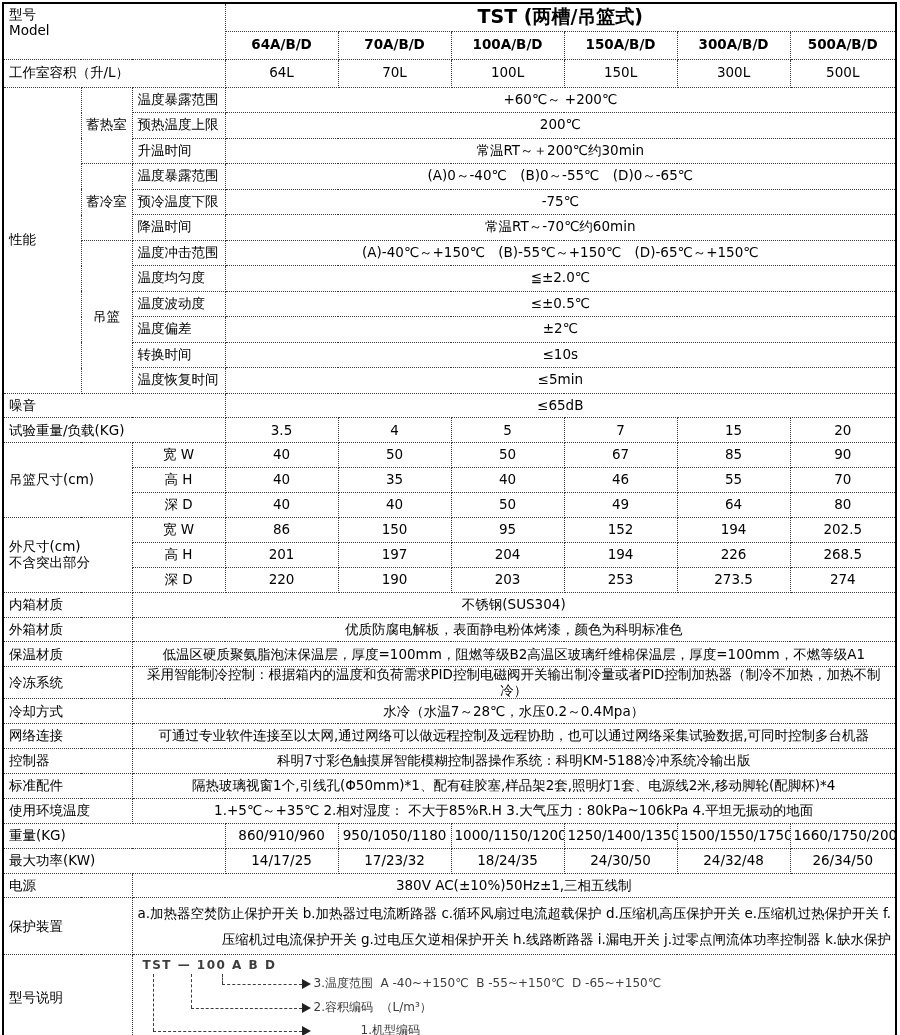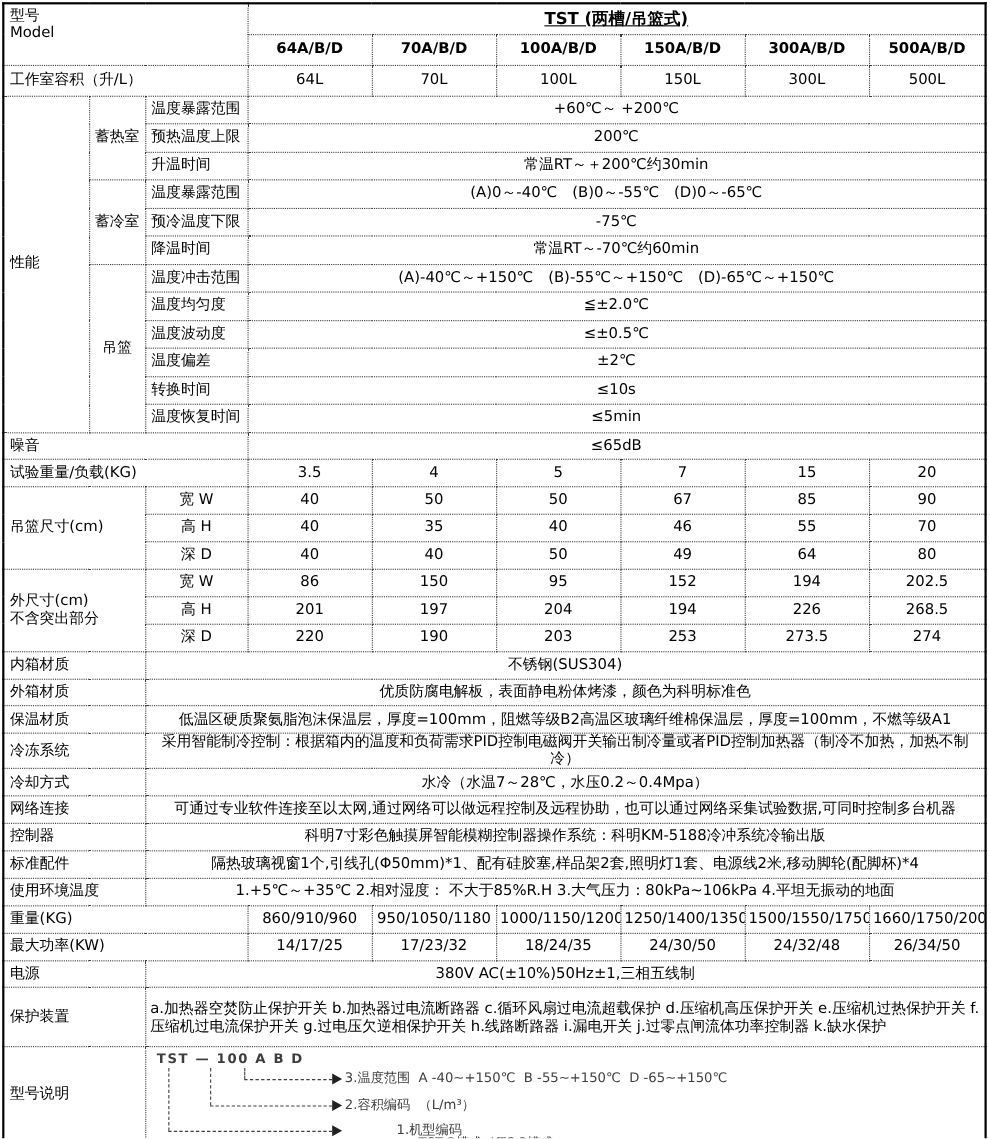--- a/index.html
+++ b/index.html
@@ -12,28 +12,28 @@
   }
   td{
     border:1px dotted #3a3a3a;
     font-size:13.5px;line-height:1.15;
     padding:0 3px;overflow:hidden;
     vertical-align:middle;
   }
   td.c{text-align:center;}
   td.l{text-align:left;padding-left:5px;}
   td.b{font-weight:bold;}
-  td.fs15{font-size:15px;text-decoration:underline;}
+  td.fs15{font-size:19px;}
   td.top{vertical-align:top;padding-top:3px;margin-left:32px;}
   tr.h28{height:28px;}
   tr.h25{height:25.5px;}
   tr.h24{height:24.9px;}
   tr.h54{height:54px;}
   tr.h87{height:87px;}
-  .protect{white-space:normal;text-align:left;line-height:16px;padding:2px 4px;}
+  .protect{white-space:normal;text-align:right;line-height:26px;padding:2px 4px;}
   
   .diagram{position:relative;width:100%;height:85px;font-size:12px;color:#3d3d3d;}
   .dg-code{position:absolute;left:10px;top:3px;font-weight:bold;letter-spacing:1.5px;white-space:pre;text-align:center;}
   .dg-v{position:absolute;border-left:1px dashed #3d3d3d;width:0;}
   .dg-h{position:absolute;border-top:1px dashed #3d3d3d;height:0;}
   .dg-arrow{position:absolute;width:0;height:0;border-top:5px solid transparent;border-bottom:5px solid transparent;border-left:9px solid #222;}
   .dg-name{position:absolute;left:181px;white-space:pre;}
   .dg-val{position:absolute;left:248px;white-space:pre;}
 </style>
 </head>

